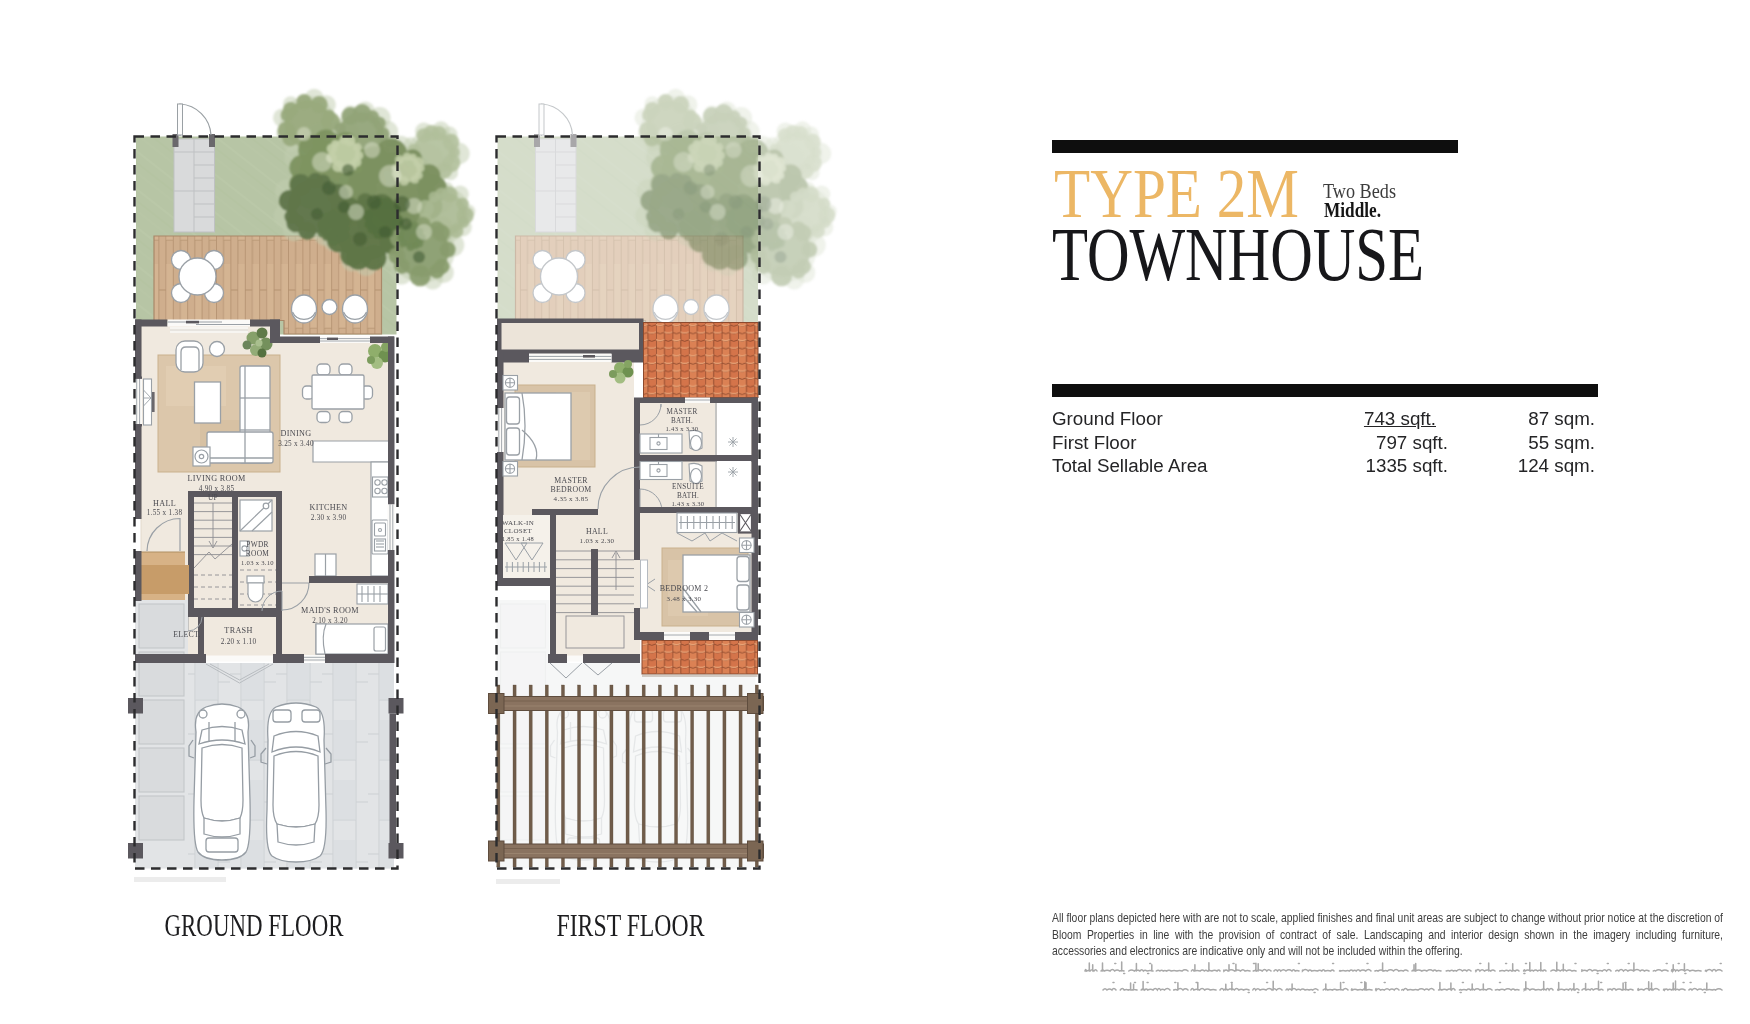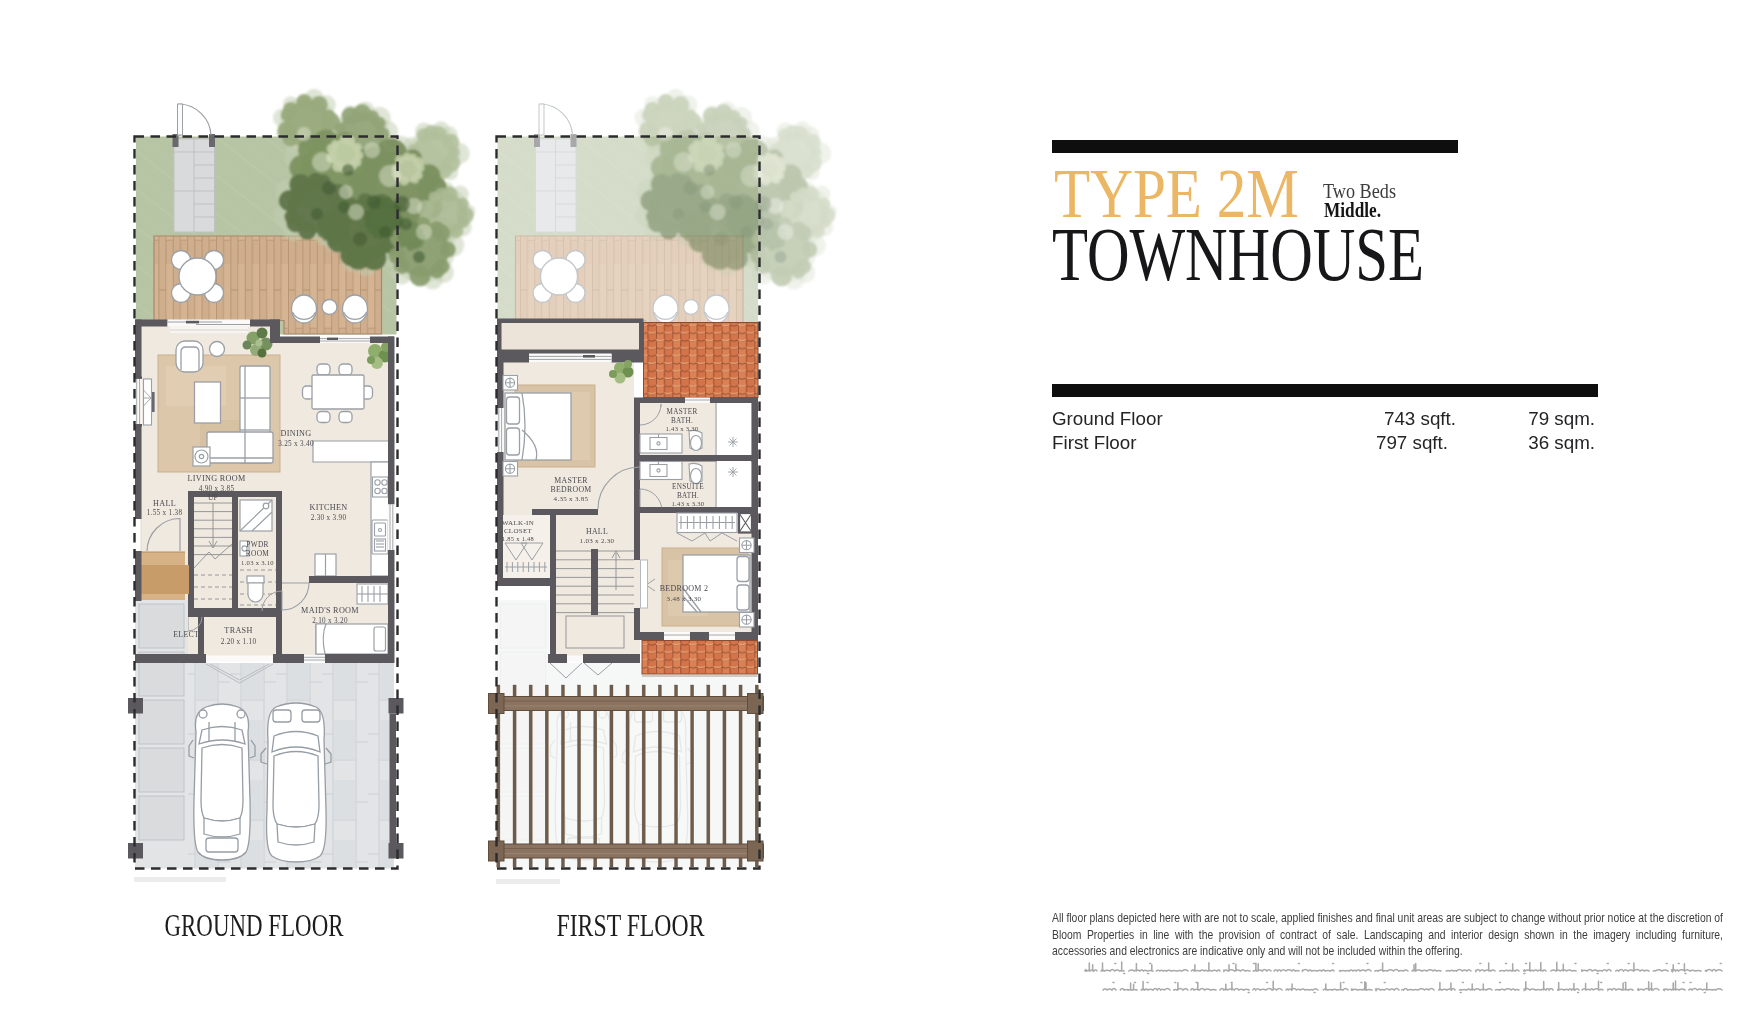--- a/index.html
+++ b/index.html
@@ -1040,22 +1040,23 @@
 <text x="1324" y="217" font-size="20" font-weight="bold" fill="#141414" font-family="Liberation Sans,sans-serif" textLength="57" lengthAdjust="spacingAndGlyphs">Middle.</text>
 
 </svg>
 
 
 <div class="rp" style="left:1052px;top:140px;width:406px;height:13px;background:#0e0e0e;"></div>
 
 <div class="rp" style="left:1052px;top:384px;width:546px;height:13px;background:#0e0e0e;"></div>
 
 <div class="rp" style="left:1052px;top:407px;width:546px;font-size:18.8px;color:#242426;line-height:23.5px;">
- <div style="position:relative;height:23.5px;"><span>Ground Floor</span><span style="position:absolute;right:142px;">743 sqft.</span><span style="position:absolute;right:3px;">79 sqm.</span></div>
- <div style="position:relative;height:23.5px;"><span>First Floor</span><span style="position:absolute;right:150px;">797 sqft.</span><span style="position:absolute;right:3px;">36 sqm.</span></div>
+ <div style="position:relative;height:23.5px;"><span>Ground Floor</span><span style="position:absolute;right:162px;text-decoration:underline;">743 sqft.</span><span style="position:absolute;right:3px;">87 sqm.</span></div>
+ <div style="position:relative;height:23.5px;"><span>First Floor</span><span style="position:absolute;right:150px;">797 sqft.</span><span style="position:absolute;right:3px;">55 sqm.</span></div>
+ <div style="position:relative;height:23.5px;"><span>Total Sellable Area</span><span style="position:absolute;right:150px;">1335 sqft.</span><span style="position:absolute;right:3px;">124 sqm.</span></div>
 </div>
 
 <div class="rp" style="left:1052px;top:910px;width:880px;font-size:13.6px;line-height:16.5px;color:#3d3d3d;text-align:justify;transform:scaleX(0.7625);transform-origin:0 0;">All floor plans depicted here with are not to scale, applied finishes and final unit areas are subject to change without prior notice at the discretion of Bloom Properties in line with the provision of contract of sale. Landscaping and interior design shown in the imagery including furniture, accessories and electronics are indicative only and will not be included within the offering.</div>
 
 <svg class="rp" style="left:1040px;top:955px;" width="700" height="50" viewBox="1040 955 700 50" xmlns="http://www.w3.org/2000/svg">
 <path d="M1722,971 Q1719.0,968.5 1716.0,971 Q1714.1,968.0 1712.1,971 Q1709.3,968.0 1706.5,971 Q1705.9,969.5 1705.3,971 M1720.2,963.5 l1,0 M1701,971 Q1698.1,970.0 1695.4,971 Q1692.6,969.5 1689.8,971 Q1687.3,968.5 1684.8,971 Q1681.7,968.5 1678.6,971 Q1677.1,969.0 1675.5,971 Q1674.0,968.0 1672.5,971 Q1672.0,968.0 1671.5,971 M1673.2,971 L1673.2,964.7 M1684.4,971 L1684.4,963.8 M1678.2,963.5 l1,0 M1684.9,973.5 l1,0 M1668,971 Q1664.8,969.0 1661.8,971 Q1658.7,968.5 1655.6,971 Q1654.4,970.0 1653.3,971 M1666.2,963.5 l1,0 M1649,971 Q1646.7,969.5 1644.3,971 Q1642.2,969.0 1640.2,971 Q1637.0,968.0 1633.8,971 Q1630.8,969.0 1627.8,971 Q1625.6,968.5 1623.5,971 Q1621.1,968.0 1618.8,971 Q1617.2,969.5 1615.7,971 M1633.9,971 L1633.9,963.0 M1628.2,963.5 l1,0 M1611,971 Q1609.0,968.0 1606.6,971 Q1604.5,968.5 1602.3,971 Q1600.0,970.0 1597.7,971 Q1594.9,969.0 1592.2,971 Q1589.7,968.0 1587.1,971 Q1584.5,969.5 1581.9,971 Q1581.9,968.5 1581.9,971 M1607.3,963.5 l1,0 M1597.1,973.5 l1,0 M1576,971 Q1574.2,970.0 1571.9,971 Q1569.2,969.0 1566.6,971 Q1563.4,968.5 1560.2,971 Q1558.0,969.0 1555.9,971 Q1553.4,969.0 1550.9,971 M1556.8,971 L1556.8,962.2 M1563.3,971 L1563.3,964.2 M1575.0,963.5 l1,0 M1546,971 Q1544.4,969.0 1542.9,971 Q1540.3,969.0 1537.7,971 Q1535.6,969.0 1533.5,971 Q1532.0,969.5 1530.4,971 Q1527.8,969.0 1525.2,971 Q1524.4,968.5 1523.6,971 M1540.8,971 L1540.8,962.6 M1529.8,971 L1529.8,962.6 M1525.5,963.5 l1,0 M1523.9,973.5 l1,0 M1519,971 Q1517.0,969.0 1515.3,971 Q1513.5,970.0 1511.7,971 Q1510.1,969.5 1508.4,971 Q1506.5,969.5 1504.5,971 Q1502.1,970.0 1499.7,971 M1512.7,971 L1512.7,963.8 M1505.6,963.5 l1,0 M1495,971 Q1492.8,969.0 1490.8,971 Q1487.6,969.0 1484.4,971 Q1482.2,968.5 1479.9,971 Q1478.0,968.0 1476.1,971 Q1475.8,969.5 1475.6,971 M1488.7,971 L1488.7,963.1 M1479.8,963.5 l1,0 M1471,971 Q1468.7,968.5 1466.8,971 Q1464.6,969.0 1462.4,971 Q1459.5,968.0 1456.6,971 Q1455.0,970.0 1453.4,971 Q1451.7,969.5 1449.9,971 Q1448.1,970.0 1446.2,971 M1441,971 Q1438.7,970.0 1436.4,971 Q1434.7,969.0 1433.0,971 Q1429.9,968.5 1426.9,971 Q1424.4,969.5 1421.8,971 Q1418.6,969.0 1415.5,971 Q1413.7,969.0 1412.0,971 M1414.0,971 L1414.0,964.8 M1415.7,971 L1415.7,963.5 M1408,971 Q1405.6,969.0 1403.4,971 Q1401.0,970.0 1398.7,971 Q1396.1,968.0 1393.5,971 Q1390.4,968.5 1387.4,971 Q1385.6,970.0 1383.8,971 Q1380.9,969.0 1378.0,971 Q1376.5,970.0 1375.0,971 M1382.6,971 L1382.6,963.1 M1371,971 Q1368.5,968.0 1365.8,971 Q1362.9,969.0 1360.1,971 Q1358.2,968.5 1356.2,971 Q1354.6,969.5 1353.0,971 Q1351.2,969.0 1349.4,971 Q1347.5,970.0 1345.6,971 Q1343.1,970.0 1340.5,971 Q1340.0,970.0 1339.5,971 M1367.0,963.5 l1,0 M1334,971 Q1332.4,969.0 1330.7,971 Q1327.8,970.0 1325.0,971 Q1323.4,968.5 1321.8,971 Q1319.7,969.5 1317.5,971 Q1314.5,970.0 1311.6,971 Q1309.9,969.0 1308.2,971 Q1305.3,968.0 1302.5,971 Q1302.4,969.0 1302.4,971 M1332.6,963.5 l1,0 M1299,971 Q1296.9,970.0 1295.2,971 Q1293.6,968.5 1291.9,971 Q1288.9,968.5 1286.0,971 Q1283.4,968.5 1280.8,971 Q1279.2,968.5 1277.5,971 Q1275.7,968.5 1274.0,971 M1298.4,963.5 l1,0 M1271,971 Q1268.7,968.5 1266.8,971 Q1264.6,968.0 1262.3,971 Q1259.4,969.0 1256.5,971 Q1254.9,970.0 1253.3,971 M1258.2,971 L1258.2,963.8 M1255.9,971 L1255.9,963.2 M1253.5,963.5 l1,0 M1250,971 Q1247.3,970.0 1245.0,971 Q1242.8,968.5 1240.6,971 Q1237.5,969.0 1234.4,971 Q1231.2,968.5 1228.0,971 Q1226.1,969.0 1224.1,971 Q1223.9,969.0 1223.7,971 M1235.9,971 L1235.9,964.3 M1229.0,971 L1229.0,964.8 M1233.0,963.5 l1,0 M1220,971 Q1218.8,969.0 1217.1,971 Q1214.5,969.5 1211.9,971 Q1209.7,970.0 1207.5,971 Q1205.9,969.5 1204.3,971 Q1202.3,969.0 1200.2,971 Q1197.2,970.0 1194.1,971 Q1192.7,968.5 1191.4,971 M1208.9,971 L1208.9,962.7 M1194.9,971 L1194.9,964.7 M1188,971 Q1184.9,968.5 1182.1,971 Q1179.5,970.0 1176.9,971 Q1174.1,970.0 1171.3,971 Q1168.9,969.5 1166.6,971 Q1164.9,970.0 1163.2,971 Q1161.6,969.5 1159.9,971 Q1158.1,969.5 1156.3,971 M1153,971 Q1150.0,970.0 1146.9,971 Q1145.1,969.5 1143.4,971 Q1141.7,968.5 1139.9,971 Q1137.1,969.0 1134.2,971 Q1131.5,969.0 1128.8,971 M1151.8,971 L1151.8,964.8 M1136.4,971 L1136.4,963.6 M1149.7,963.5 l1,0 M1147.7,973.5 l1,0 M1124,971 Q1121.8,970.0 1119.6,971 Q1117.1,969.0 1114.7,971 Q1112.4,968.0 1110.1,971 Q1107.1,969.5 1104.2,971 Q1102.7,968.5 1101.1,971 M1121.7,971 L1121.7,962.1 M1102.5,971 L1102.5,963.1 M1114.8,963.5 l1,0 M1123.7,973.5 l1,0 M1097,971 Q1095.7,968.5 1093.9,971 Q1091.9,968.5 1090.0,971 Q1088.2,970.0 1086.4,971 Q1085.7,968.0 1085.0,971 M1092.7,971 L1092.7,964.7 M1089.3,971 L1089.3,963.1" stroke="#a9a9a9" stroke-width="1.55" fill="none" stroke-linecap="round"></path>
 
 <path d="M1722,990 Q1718.8,987.5 1715.7,990 Q1714.0,989.0 1712.4,990 Q1709.4,989.0 1706.4,990 Q1704.5,988.5 1702.6,990 Q1700.0,988.0 1697.4,990 Q1694.7,987.0 1692.0,990 Q1690.5,988.0 1688.9,990 M1706.8,990 L1706.8,982.9 M1690.1,982.5 l1,0 M1704.3,992.5 l1,0 M1685,990 Q1682.0,988.0 1679.0,990 Q1677.2,988.5 1675.4,990 Q1673.5,987.5 1671.6,990 Q1669.8,988.5 1667.9,990 Q1666.2,988.0 1664.5,990 Q1664.0,988.0 1663.5,990 M1675.5,990 L1675.5,981.0 M1673.2,990 L1673.2,983.0 M1683.1,982.5 l1,0 M1659,990 Q1656.0,987.0 1653.0,990 Q1651.2,987.0 1649.4,990 Q1646.7,987.0 1643.9,990 Q1641.3,988.5 1638.6,990 Q1638.2,987.0 1637.8,990 M1648.7,990 L1648.7,981.7 M1651.5,990 L1651.5,982.9 M1633,990 Q1630.6,988.5 1628.3,990 Q1625.2,988.5 1622.1,990 Q1619.0,988.0 1616.0,990 Q1614.0,987.0 1612.0,990 Q1610.0,988.0 1608.0,990 Q1607.9,988.0 1607.8,990 M1623.1,990 L1623.1,983.1 M1625.7,990 L1625.7,982.8 M1625.0,982.5 l1,0 M1603,990 Q1601.3,988.5 1599.8,990 Q1596.6,987.5 1593.3,990 Q1591.7,987.5 1590.1,990 Q1588.1,988.5 1586.2,990 Q1584.1,987.5 1582.0,990 M1585.6,990 L1585.6,983.6 M1598.5,990 L1598.5,981.2 M1600.7,982.5 l1,0 M1579,990 Q1576.9,987.5 1575.0,990 Q1573.3,987.5 1571.7,990 Q1570.2,987.5 1568.6,990 Q1566.5,988.5 1564.3,990 Q1561.4,988.5 1558.5,990 Q1558.1,988.0 1557.7,990 M1558.7,990 L1558.7,982.4 M1573.9,990 L1573.9,983.6 M1577.6,992.5 l1,0 M1553,990 Q1551.1,987.0 1549.1,990 Q1547.5,987.0 1546.0,990 Q1543.5,988.0 1541.1,990 Q1538.3,989.0 1535.5,990 Q1532.6,988.0 1529.8,990 Q1527.1,987.0 1524.3,990 Q1524.2,987.5 1524.1,990 M1543.7,990 L1543.7,981.6 M1525.8,990 L1525.8,981.7 M1519,990 Q1517.1,989.0 1515.0,990 Q1513.1,988.0 1511.1,990 Q1507.9,987.5 1504.7,990 Q1502.0,988.5 1499.3,990 Q1497.4,989.0 1495.4,990 M1499.5,982.5 l1,0 M1492,990 Q1489.1,987.5 1486.4,990 Q1483.1,988.5 1479.9,990 Q1477.2,987.5 1474.4,990 Q1472.5,988.0 1470.5,990 Q1468.6,988.0 1466.7,990 Q1464.0,989.0 1461.2,990 Q1460.4,989.0 1459.5,990 M1483.3,990 L1483.3,984.0 M1472.2,990 L1472.2,983.9 M1462.4,982.5 l1,0 M1460.2,992.5 l1,0 M1455,990 Q1453.1,987.0 1451.6,990 Q1449.3,988.0 1447.0,990 Q1444.4,988.5 1441.7,990 Q1440.1,988.5 1438.6,990 M1450.9,990 L1450.9,983.0 M1439.9,990 L1439.9,982.4 M1434,990 Q1431.4,987.0 1428.8,990 Q1426.6,988.0 1424.5,990 Q1421.3,987.5 1418.1,990 Q1415.6,989.0 1413.0,990 Q1410.3,989.0 1407.6,990 Q1405.5,987.0 1403.5,990 Q1402.6,989.0 1401.7,990 M1399,990 Q1396.4,987.0 1394.2,990 Q1391.9,988.0 1389.6,990 Q1387.0,987.5 1384.4,990 Q1382.4,989.0 1380.4,990 Q1378.4,987.5 1376.4,990 Q1376.0,987.0 1375.6,990 M1384.2,982.5 l1,0 M1372,990 Q1369.2,989.0 1366.2,990 Q1364.5,987.5 1362.7,990 Q1360.2,989.0 1357.6,990 Q1355.0,988.5 1352.3,990 Q1351.9,987.5 1351.4,990 M1364.8,990 L1364.8,981.8 M1366.0,990 L1366.0,982.8 M1360.9,982.5 l1,0 M1348,990 Q1345.4,987.0 1343.0,990 Q1339.9,989.0 1336.8,990 Q1334.6,988.5 1332.4,990 Q1330.0,989.0 1327.7,990 Q1325.4,987.5 1323.2,990 M1340.6,990 L1340.6,982.5 M1325.8,990 L1325.8,983.9 M1343.0,982.5 l1,0 M1318,990 Q1315.5,987.5 1312.8,990 Q1311.1,989.0 1309.3,990 Q1307.2,989.0 1305.0,990 Q1302.7,988.0 1300.4,990 Q1298.4,988.5 1296.4,990 Q1294.0,987.0 1291.5,990 Q1289.9,988.0 1288.2,990 Q1287.1,988.0 1286.0,990 M1292.1,990 L1292.1,983.9 M1314.1,992.5 l1,0 M1282,990 Q1279.3,987.0 1276.5,990 Q1274.2,987.5 1272.0,990 Q1269.0,987.0 1266.1,990 Q1263.1,988.5 1260.0,990 Q1257.9,987.5 1255.7,990 Q1254.2,987.0 1252.8,990 M1273.2,990 L1273.2,981.2 M1266.6,982.5 l1,0 M1249,990 Q1246.3,988.5 1243.6,990 Q1241.2,988.5 1238.8,990 Q1236.6,987.0 1234.4,990 Q1231.2,987.5 1227.9,990 Q1225.9,988.0 1223.8,990 Q1221.9,987.0 1220.0,990 M1225.8,990 L1225.8,984.2 M1231.9,990 L1231.9,983.7 M1231.2,982.5 l1,0 M1248.2,992.5 l1,0 M1216,990 Q1213.2,989.0 1210.3,990 Q1207.4,988.0 1204.6,990 Q1202.1,987.0 1199.6,990 Q1196.7,988.5 1193.8,990 Q1192.4,987.0 1190.9,990 M1197.8,990 L1197.8,982.5 M1196.1,982.5 l1,0 M1188,990 Q1185.4,987.5 1183.0,990 Q1180.2,987.0 1177.4,990 Q1175.5,989.0 1173.7,990 M1177.9,990 L1177.9,982.7 M1174.8,982.5 l1,0 M1170,990 Q1167.4,987.0 1164.5,990 Q1162.5,988.5 1160.6,990 Q1159.0,987.0 1157.4,990 Q1155.2,987.0 1153.1,990 Q1150.4,988.5 1147.7,990 Q1146.2,988.0 1144.7,990 Q1142.9,987.5 1141.2,990 M1143.1,990 L1143.1,981.5 M1147.1,982.5 l1,0 M1137,990 Q1134.3,989.0 1131.6,990 Q1129.9,989.0 1128.3,990 Q1126.3,989.0 1124.2,990 Q1122.3,987.0 1120.3,990 M1133.6,990 L1133.6,984.2 M1130.6,990 L1130.6,983.1 M1134.5,982.5 l1,0 M1116,990 Q1113.8,987.0 1111.9,990 Q1109.4,988.0 1107.0,990 Q1105.0,987.5 1103.0,990 M1113.0,982.5 l1,0" stroke="#a9a9a9" stroke-width="1.55" fill="none" stroke-linecap="round"></path>
 </svg>
 

